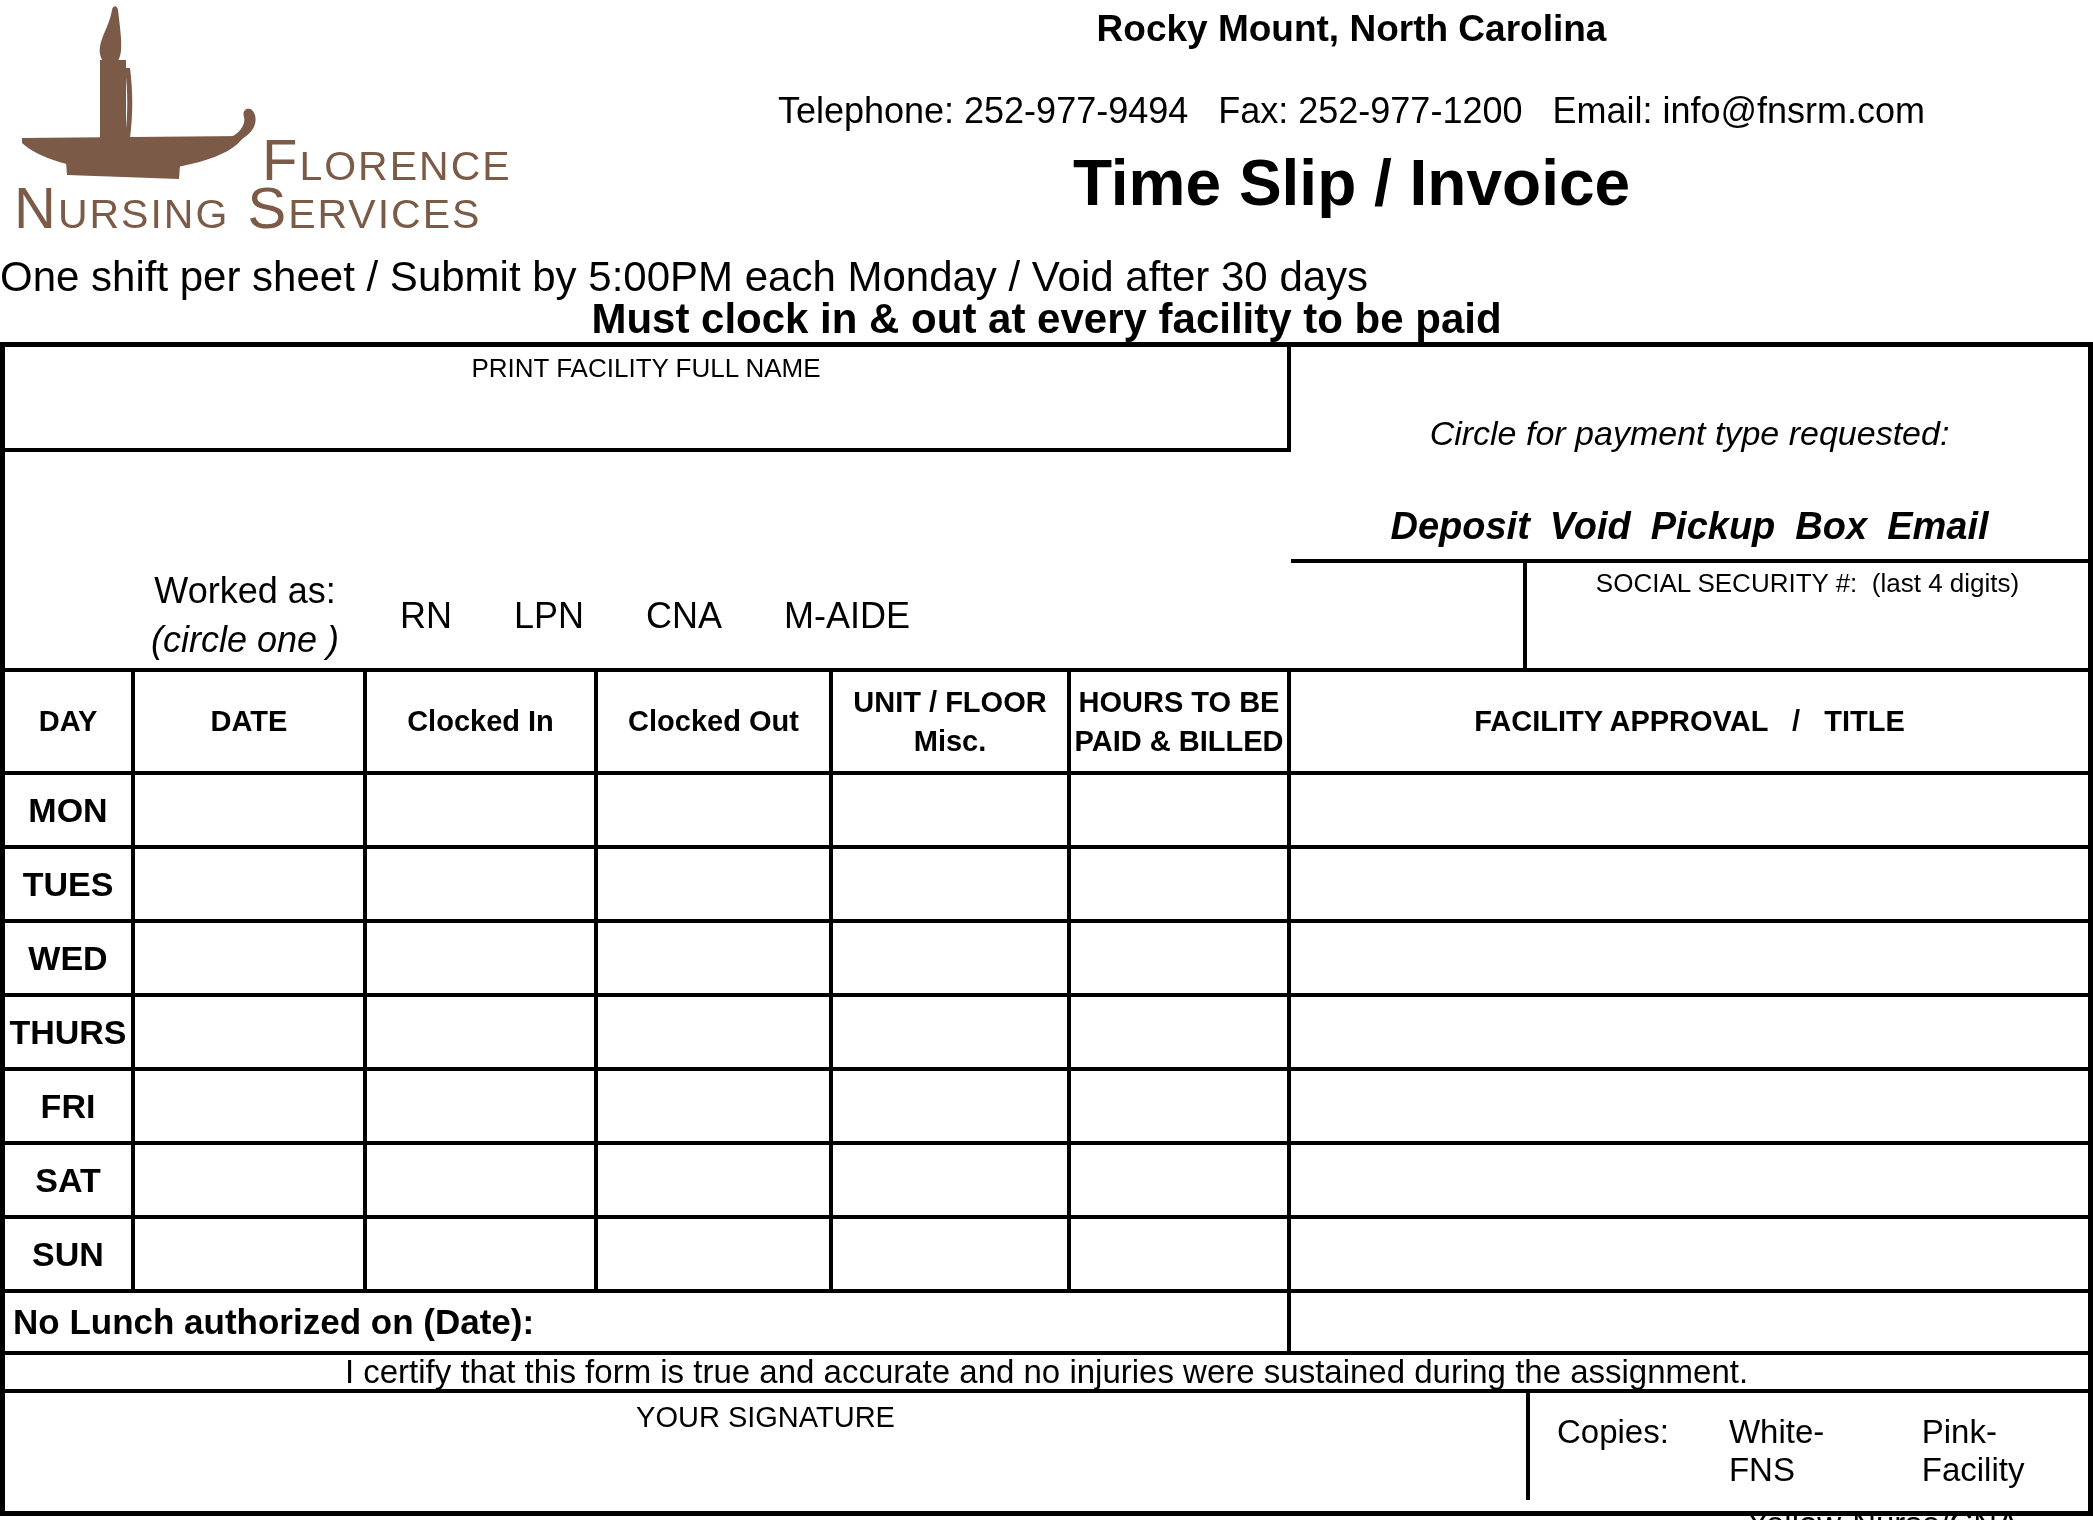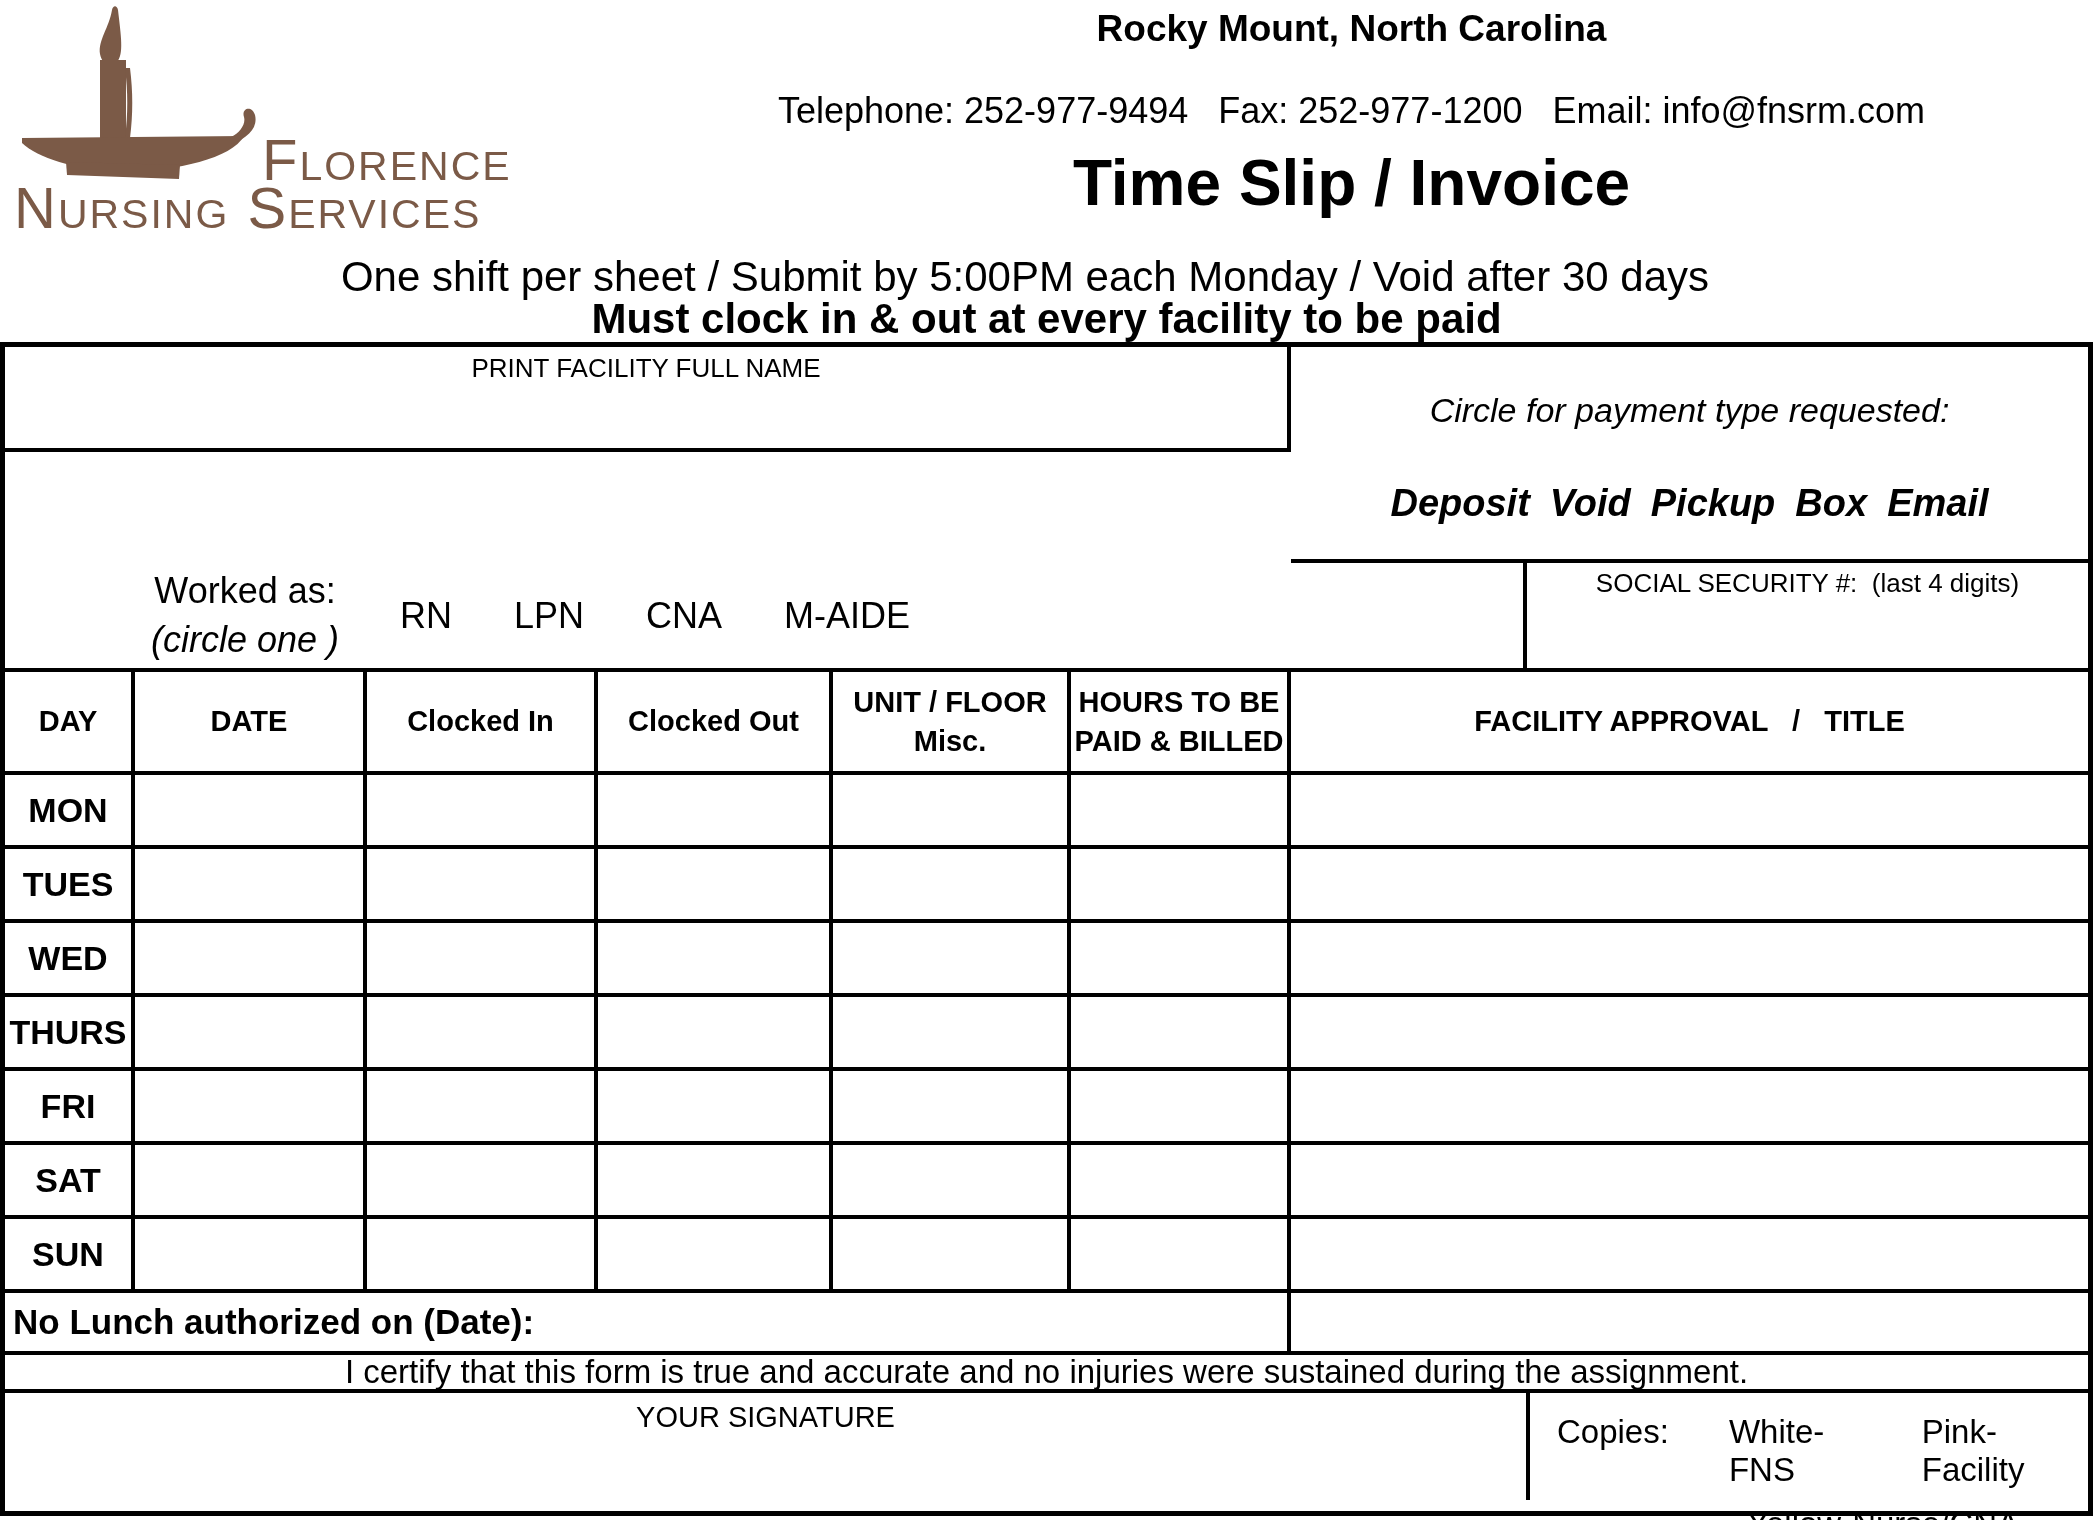--- a/index.html
+++ b/index.html
@@ -8,37 +8,37 @@
     width:2093px; height:1520px; position:relative; overflow:hidden;
     font-family:"Liberation Sans", sans-serif; color:#000;
   }
   .pre { white-space:pre; }
 
   
   .logo { position:absolute; top:2px; left:6px; }
   .hdr-city    { position:absolute; top:8px;   left:610px; width:1483px; text-align:center; font-size:37px; font-weight:bold; }
   .hdr-contact { position:absolute; top:90px;  left:610px; width:1483px; text-align:center; font-size:36px; white-space:pre; }
   .hdr-title   { position:absolute; top:146px; left:610px; width:1483px; text-align:center; font-size:64px; font-weight:bold; }
-  .hdr-sub     { position:absolute; top:253px; left:0; width:1709px; text-align:right; font-size:42px; }
+  .hdr-sub     { position:absolute; top:253px; left:0; width:1709px; text-align:left; font-size:42px; }
   .hdr-warn    { position:absolute; top:295px; left:0; width:2093px; text-align:center; font-size:42px; font-weight:bold; }
 
   
   .sheet { position:absolute; top:342px; left:0; width:2093px; height:1174px; border:5px solid #000; background:#fff; }
   .grid  { display:grid; }
   .g-top { grid-template-columns:1286px 797px; grid-template-rows:105px 111px; }
   .g-wa  { grid-template-columns:1522px 561px; grid-template-rows:109px; }
   .g-tbl { grid-template-columns:130px 232px 231px 235px 238px 220px 797px; grid-template-rows:103px repeat(7,74px); }
   .g-nl  { grid-template-columns:1286px 797px; grid-template-rows:62px; }
   .g-sig { grid-template-columns:1525px 558px; grid-template-rows:107px; }
   .bb { border-bottom:4px solid #000; }
   .br { border-right:4px solid #000; }
 
   .lbl { font-size:26px; text-align:center; padding-top:6px; }
 
-  .payment   { display:flex; flex-direction:column; align-items:center; padding-top:44px; row-gap:52px; grid-area:1/2/3/3; }
+  .payment   { display:flex; flex-direction:column; align-items:center; padding-top:55px; row-gap:52px; grid-area:1/2/3/3;justify-content:center; }
   .pay-prompt{ font-style:italic; font-size:34px; }
   .pay-opts  { display:flex; column-gap:20px; font-size:38px; font-weight:bold; font-style:italic; }
 
   .wa       { display:flex; align-items:center; }
   .wa-head  { padding-left:85px; width:395px; font-size:36px; line-height:1.35;text-align:center; }
   .wa-hint  { font-style:italic; }
   .wa-opts  { display:flex; align-items:flex-end; column-gap:62px; font-size:36px; }
   .other    { display:flex; }
   .other-line { display:inline-block; width:255px; border-bottom:4px solid #000; }
 

